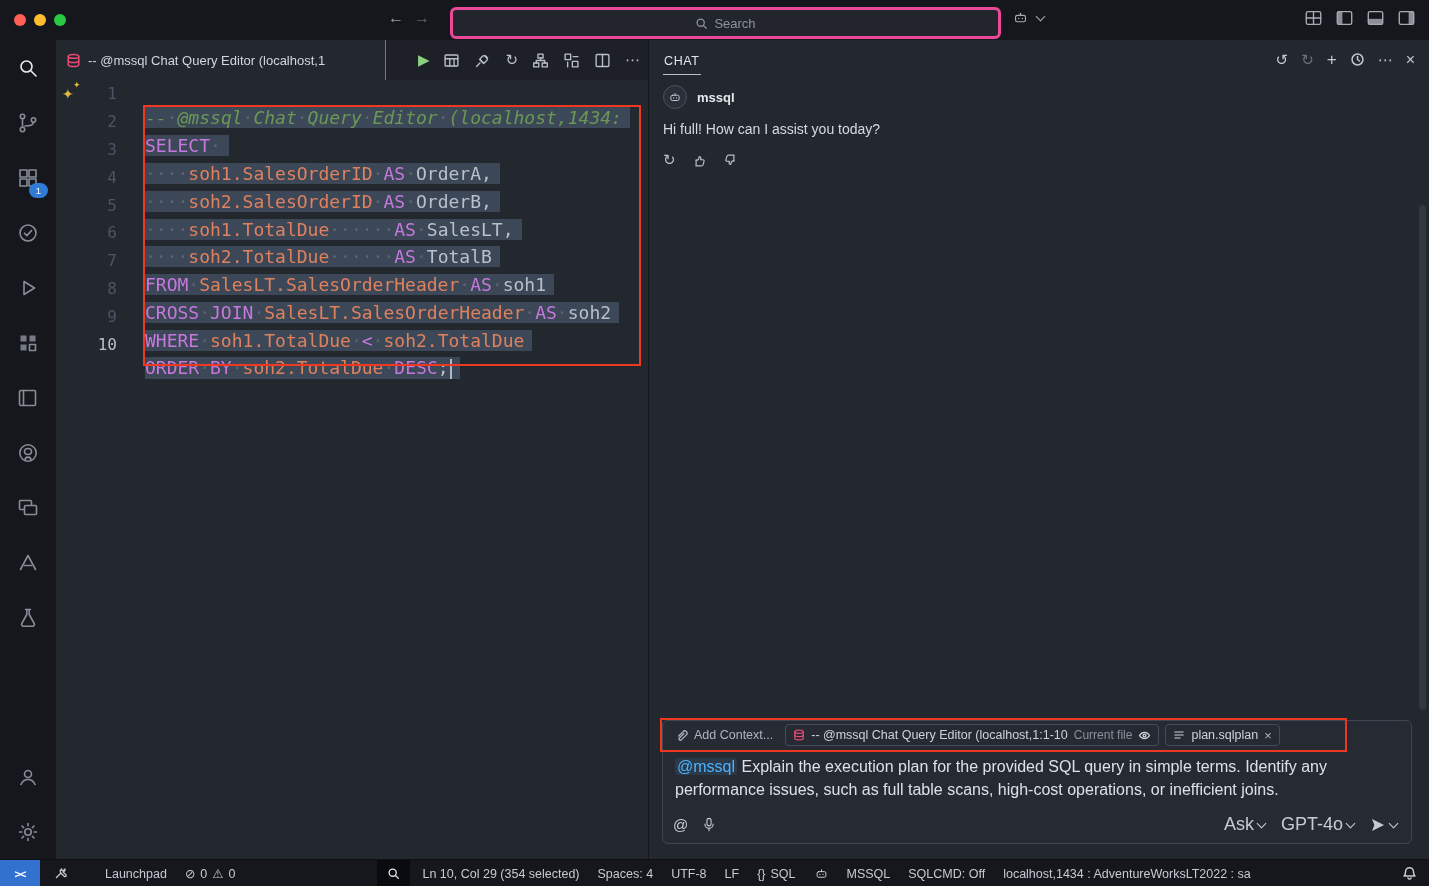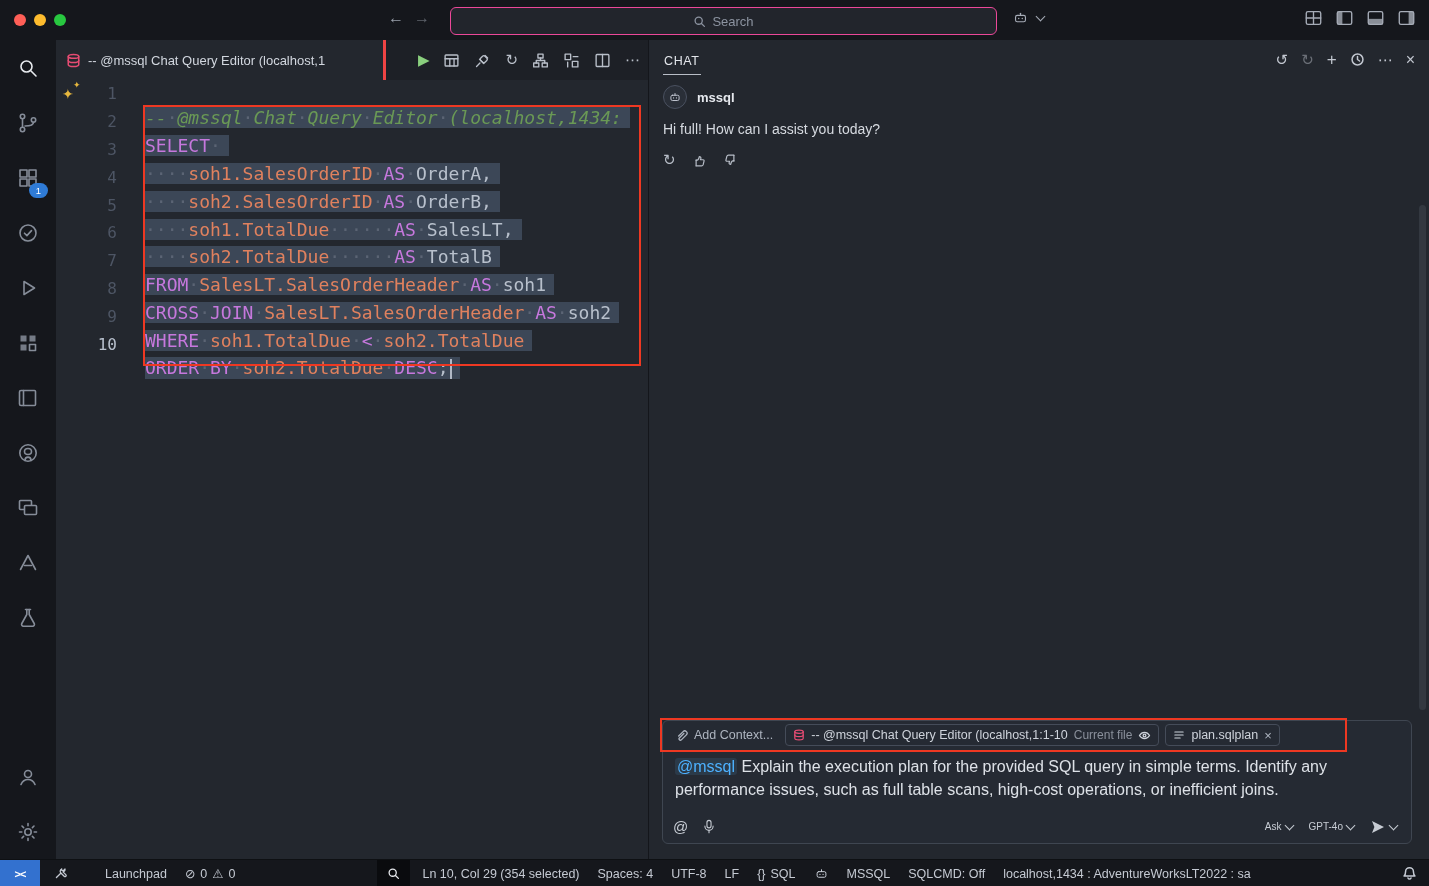--- a/index.html
+++ b/index.html
@@ -9,35 +9,35 @@
     font-family:"Liberation Sans",sans-serif;
     color:#c9ced8;
     -webkit-font-smoothing:antialiased;
   }
   svg{stroke:currentColor;fill:none;stroke-width:1.6;stroke-linecap:round;stroke-linejoin:round;display:block;}
 
   
   .titlebar{position:absolute;left:0;top:0;width:1429px;height:40px;background:#15171c;border-bottom:1px solid #0e1013;}
   .tl{position:absolute;top:14px;width:12px;height:12px;border-radius:50%;}
   .nav-arrow{position:absolute;top:9px;font-size:16px;color:#9aa0ab;cursor:default;}
-  .searchbox{position:absolute;left:450px;top:7px;width:545px;height:26px;background:#22252c;border:1px solid #ec4899;border-radius:6px;display:flex;align-items:center;justify-content:center;gap:6px;color:#8c93a0;font-size:13px;}
+  .searchbox{position:absolute;left:450px;top:7px;width:545px;height:26px;background:#22252c;border:3px solid #ec4899;border-radius:6px;display:flex;align-items:center;justify-content:center;gap:6px;color:#8c93a0;font-size:13px;}
   .tb-right{position:absolute;right:14px;top:10px;display:flex;gap:14px;color:#a6acb7;}
   .copilot-chip{position:absolute;left:1012px;top:9px;display:flex;align-items:center;gap:4px;color:#a6acb7;}
   .chev{width:6px;height:6px;border-right:1.4px solid currentColor;border-bottom:1.4px solid currentColor;transform:rotate(45deg);display:inline-block;margin-left:4px;margin-top:-3px;}
 
   
   .activitybar{position:absolute;left:0;top:40px;width:56px;height:819px;background:#15171c;border-right:1px solid #0e1013;display:flex;flex-direction:column;}
   .ab-item{width:56px;height:55px;display:flex;align-items:center;justify-content:center;color:#868d99;position:relative;}
   .ab-item.active{color:#e7eaee;}
   .ab-spacer{flex:1;}
   .badge{position:absolute;right:8px;bottom:7px;min-width:15px;height:15px;border-radius:8px;background:#2f7bd6;color:#fff;font-size:9.5px;display:flex;align-items:center;justify-content:center;padding:0 2px;}
 
   
   .tabbar{position:absolute;left:56px;top:40px;width:592px;height:40px;background:#1d2026;}
-  .tab{position:absolute;left:0;top:0;width:330px;height:40px;background:#23272e;border-right:3px solid #ef4444;display:flex;align-items:center;gap:7px;padding:0 10px;box-sizing:border-box;}
+  .tab{position:absolute;left:0;top:0;width:330px;height:40px;background:#23272e;border-right:1px solid #ef4444;display:flex;align-items:center;gap:7px;padding:0 10px;box-sizing:border-box;}
   .tab-title{font-size:13px;color:#d2d7df;white-space:nowrap;overflow:hidden;}
   .ed-actions{position:absolute;right:8px;top:0;height:40px;display:flex;align-items:center;gap:14px;color:#b9bfc9;}
   .ed-actions .glyph{font-size:15px;}
   .run-glyph{color:#8ad07e;font-size:15px;}
 
   
   .editor{position:absolute;left:56px;top:80px;width:592px;height:779px;background:#23272e;overflow:hidden;}
   .code-row{height:27.8px;display:flex;align-items:center;white-space:pre;}
   .ln{display:inline-block;width:61px;text-align:right;font-family:"DejaVu Sans Mono",monospace;font-size:16px;color:#4d5564;flex:none;}
   .ln-active{color:#b8c0cd;}
@@ -73,21 +73,21 @@
   .input-box{position:absolute;left:13px;right:17px;bottom:15px;height:124px;background:#252a33;border:1px solid #3f4651;border-radius:6px;box-sizing:border-box;}
   .chips-row{display:flex;align-items:center;gap:6px;padding:4px 6px;height:28px;box-sizing:border-box;}
   .add-context{display:flex;align-items:center;gap:6px;color:#aeb5c0;font-size:12.5px;padding:0 6px;height:22px;}
   .chip{display:flex;align-items:center;gap:6px;border:1px solid #454c59;border-radius:4px;height:22px;padding:0 7px;font-size:12.5px;color:#ced3db;box-sizing:border-box;}
   .chip .hint{color:#8a909b;font-size:12px;}
   .chip .x{font-size:13px;color:#aeb5c0;}
   .input-text{padding:6px 12px;font-size:16px;line-height:23px;color:#dde1e7;width:700px;}
   .mention{color:#4db1ff;background:rgba(86,156,214,.14);border-radius:3px;padding:0 2px;}
   .input-toolbar{position:absolute;left:10px;right:14px;bottom:8px;display:flex;align-items:center;color:#c7ccd4;}
   .input-toolbar .left{display:flex;align-items:center;gap:14px;}
-  .input-toolbar .right{margin-left:auto;display:flex;align-items:center;gap:16px;font-size:10px;}
+  .input-toolbar .right{margin-left:auto;display:flex;align-items:center;gap:16px;font-size:18px;}
   .at-glyph{font-size:15px;}
   .dd{display:flex;align-items:center;}
 
   
   .statusbar{position:absolute;left:0;top:859px;width:1429px;height:27px;background:#15171c;border-top:1px solid #0e1013;display:flex;align-items:center;font-size:12.5px;color:#c5cad3;}
   .sb-remote{width:40px;height:27px;background:#3371cf;color:#fff;display:flex;align-items:center;justify-content:center;font-weight:bold;font-size:11px;letter-spacing:-1px;flex:none;}
   .sb-item{display:flex;align-items:center;gap:5px;white-space:nowrap;}
   .zoom-badge{width:33px;height:27px;background:#0a0b0e;display:flex;align-items:center;justify-content:center;color:#e8eaee;flex:none;margin-left:142px;}
   .sb-center{display:flex;align-items:center;gap:18px;margin-left:12px;}
   .sb-bell{margin-left:auto;margin-right:12px;color:#c5cad3;}

